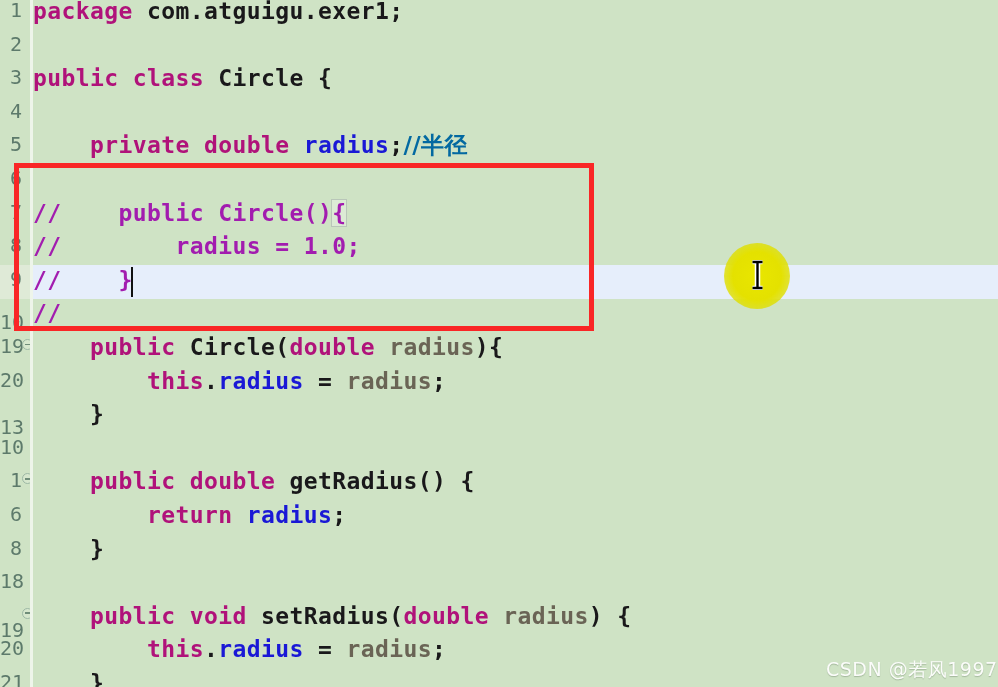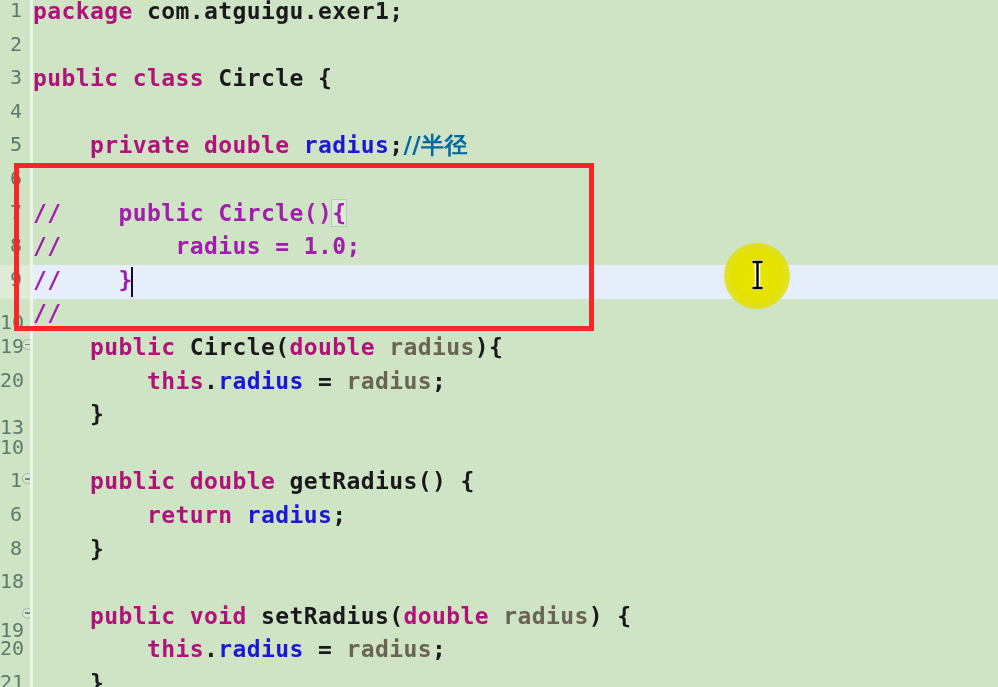--- a/index.html
+++ b/index.html
@@ -211,14 +211,15 @@
   <div class="redbox" id="redbox" style="left: 14px; top: 163px; width: 580px; height: 168px;"></div>
 
   <div class="cursor-halo" id="halo" style="left: 724px; top: 243px;"></div>
   <div class="ibeam" id="ibeam" style="left: 748.5px; top: 260px;">
     <svg width="17" height="30" viewBox="0 0 17 30">
       <path d="M3.5 1.5 H13.5 M8.5 1.5 V28.5 M3.5 28.5 H13.5" stroke="#ffffff" stroke-width="5.5" fill="none" stroke-linecap="butt"></path>
       <path d="M3.5 2 H13.5 M8.5 2 V28 M3.5 28 H13.5" stroke="#000000" stroke-width="2.4" fill="none" stroke-linecap="butt"></path>
     </svg>
   </div>
 
+  <div class="watermark" id="watermark" style="left: 826px; top: 657px;">CSDN @若风1997</div>
 
 </div>
 
 </body></html>

